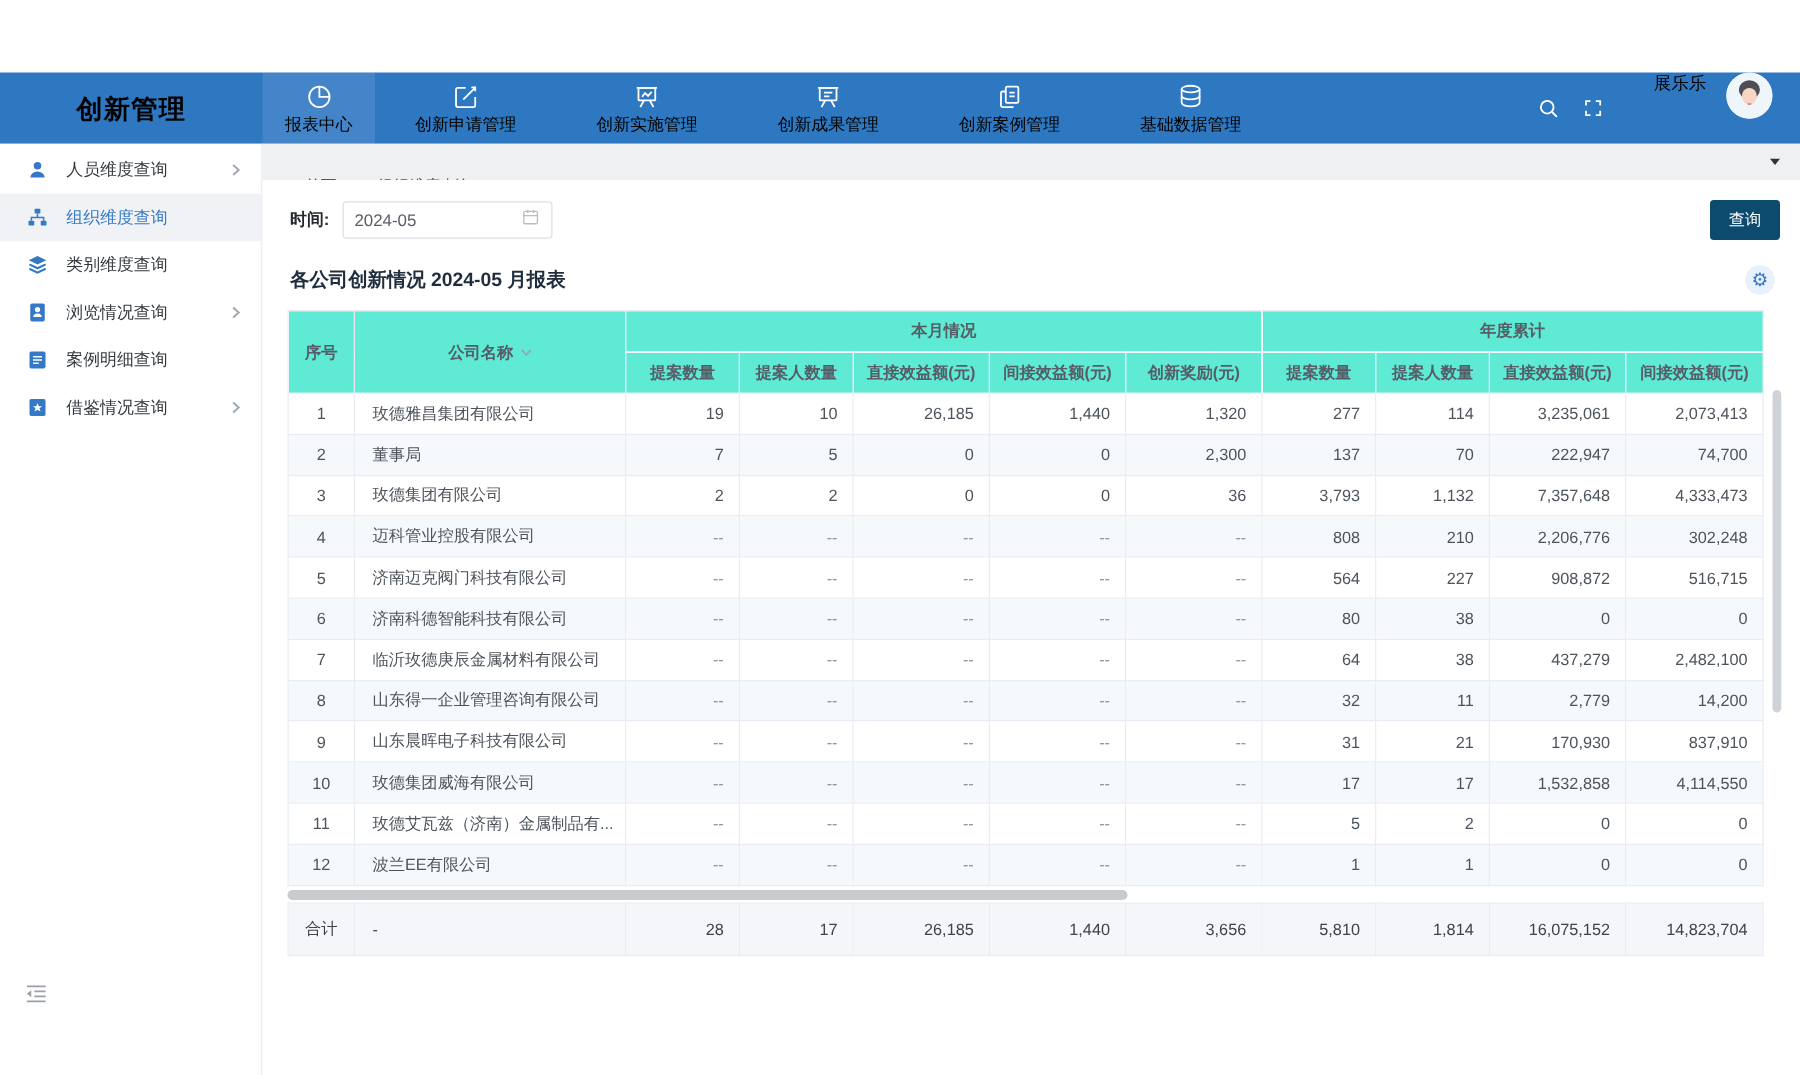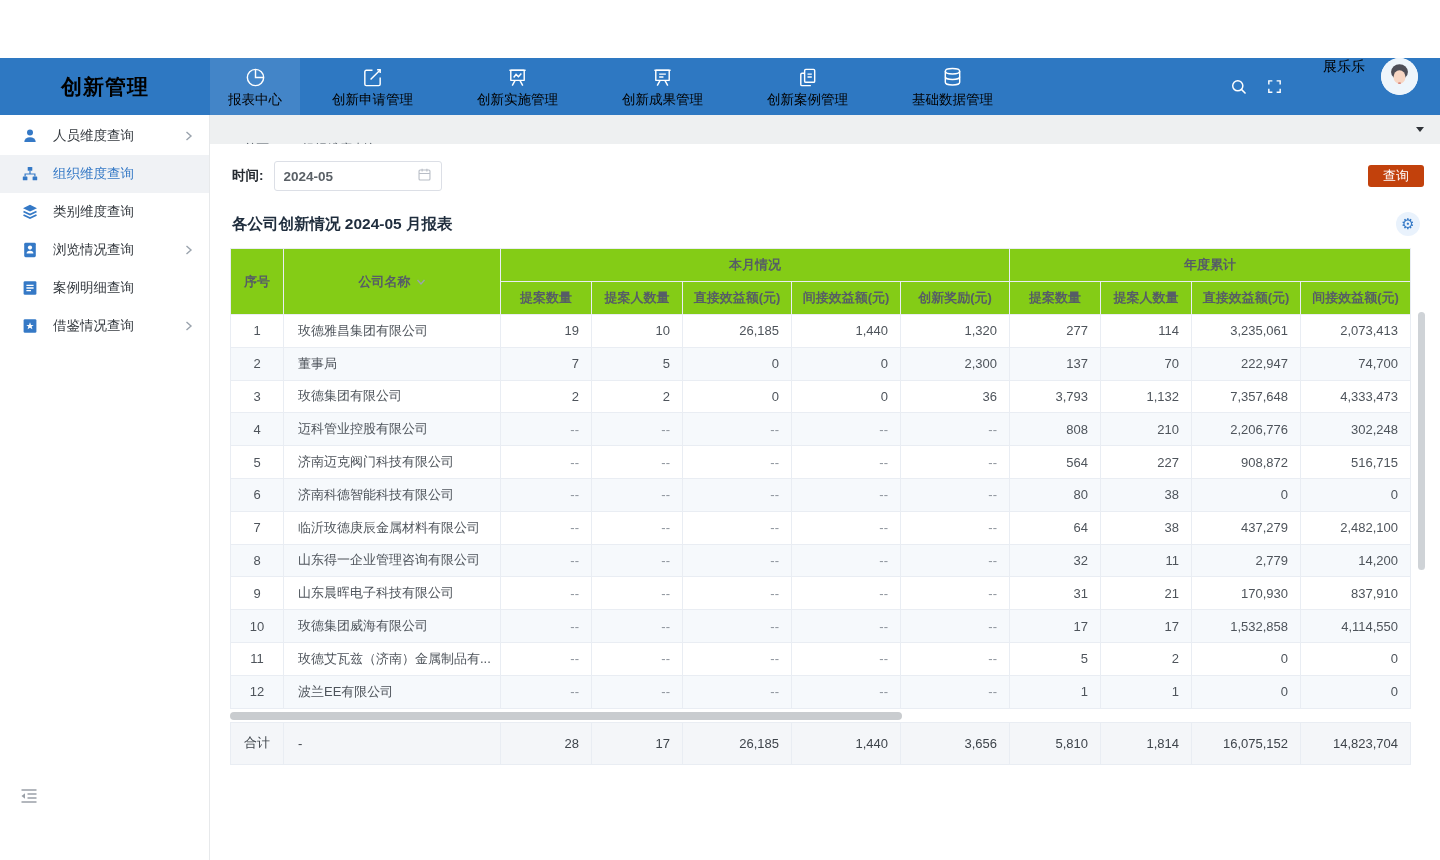--- a/index.html
+++ b/index.html
@@ -49,33 +49,33 @@
   .tab-caret { margin-left:auto; width:40px; display:flex; align-items:center; justify-content:center; cursor:pointer; }
   .caret-down { width:0; height:0; border-left:4.5px solid transparent; border-right:4.5px solid transparent;
     border-top:5.5px solid #2f3338; }
 
   
   .main { flex:1; background:#fff; position:relative; overflow:hidden; }
   .filter-row { display:flex; align-items:center; margin:16px 16px 0 22px; height:32px; }
   .filter-label { font-size:13.5px; font-weight:bold; color:#24292f; margin-right:10px; }
   .date-input { width:168px; height:30px; border:1px solid #dcdfe6; border-radius:3px;
     display:flex; align-items:center; padding:0 9px; cursor:text; background:#fff; }
-  .date-value { font-size:13.5px; color:#5a6066; flex:1;font-weight:bold; }
-  .query-btn { margin-left:auto; width:56px; height:22px; background:#c2410c; color:#fff;
+  .date-value { font-size:13.5px; color:#5a6066; flex:1; }
+  .query-btn { margin-left:auto; width:56px; height:32px; background:#0c4a6e; color:#fff;
     border:none; border-radius:3px; font-size:13px; cursor:pointer; font-family:inherit; }
   .title-row { display:flex; align-items:center; margin:20px 20px 0 22px; }
   .report-title { font-size:15.5px; font-weight:bold; color:#1f2d3d; }
   .gear-wrap { margin-left:auto; width:24px; height:24px; border-radius:50%; background:#e9f2fc;
     display:flex; align-items:center; justify-content:center; cursor:pointer; color:#3579c6; font-size:15px; }
 
   
   .table-zone { position:relative; margin:12px 0 0 20px; width:1200px; }
   table.grid { border-collapse:collapse; table-layout:fixed; width:1180px; font-size:13px; }
   table.grid th, table.grid td { border:1px solid #e9edf3; overflow:hidden; white-space:nowrap; }
-  thead th { background:#84cc16; color:#565d66; font-weight:bold; height:33px; }
+  thead th { background:#5eead4; color:#565d66; font-weight:bold; height:33px; }
   thead .th-sort { display:inline-flex; align-items:center; gap:5px; }
   tbody td { height:32.8px; color:#4e545b; }
   tbody tr:nth-child(even) { background:#f6f9fc; }
   .c-center { text-align:center; }
   .c-left { text-align:left; padding-left:14px; }
   .c-num { text-align:right; padding-right:12px; }
   td.dash { color:#8d949c; }
 
   .hscrollbar { width:1180px; height:8px; margin-top:3px; position:relative; }
   .hthumb { position:absolute; left:0; top:0; width:672px; height:8px; border-radius:4px; background:#c9cccf; cursor:pointer; }

